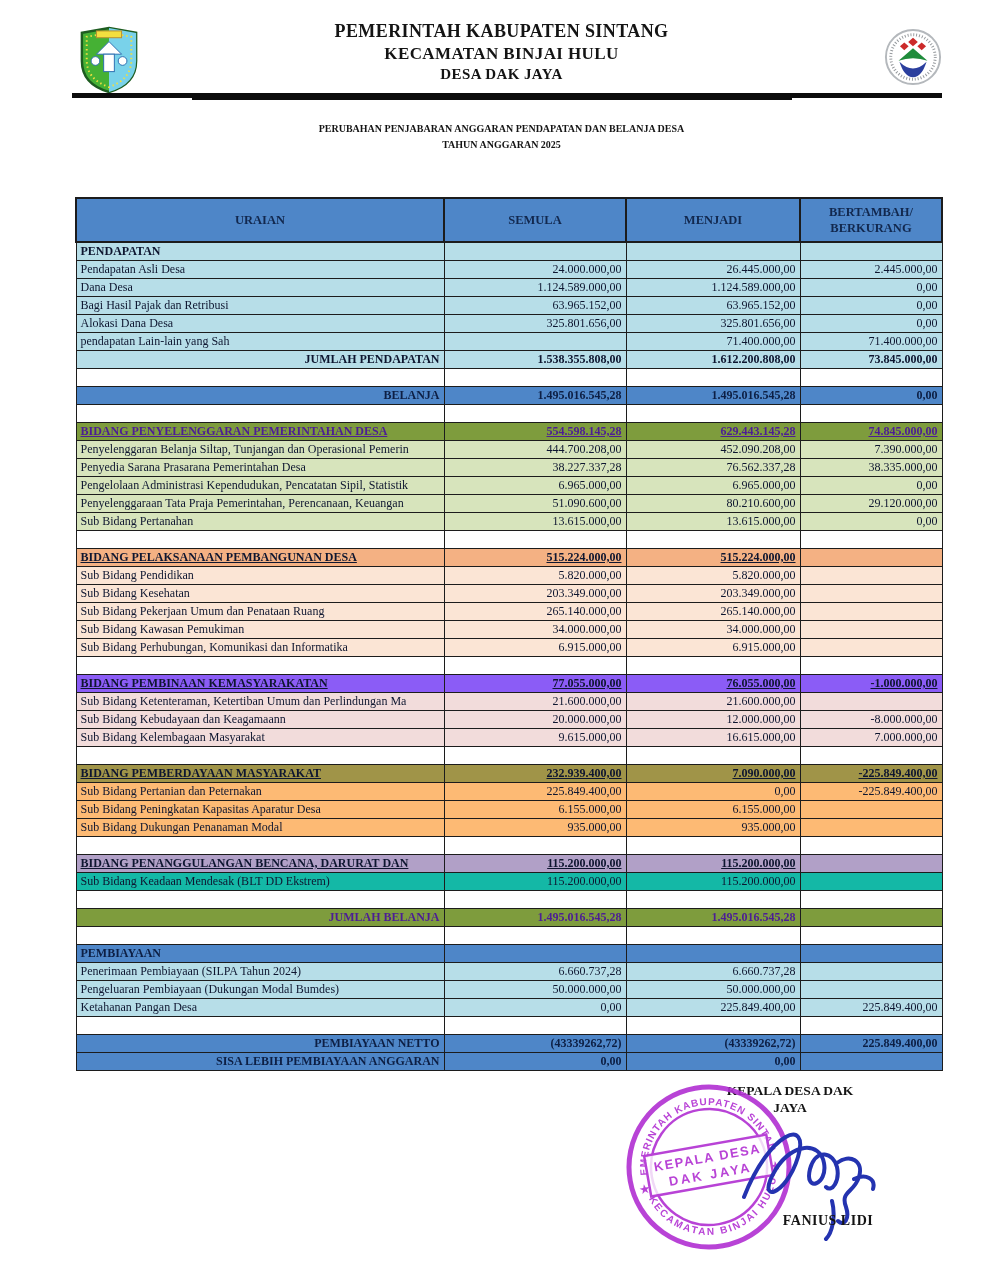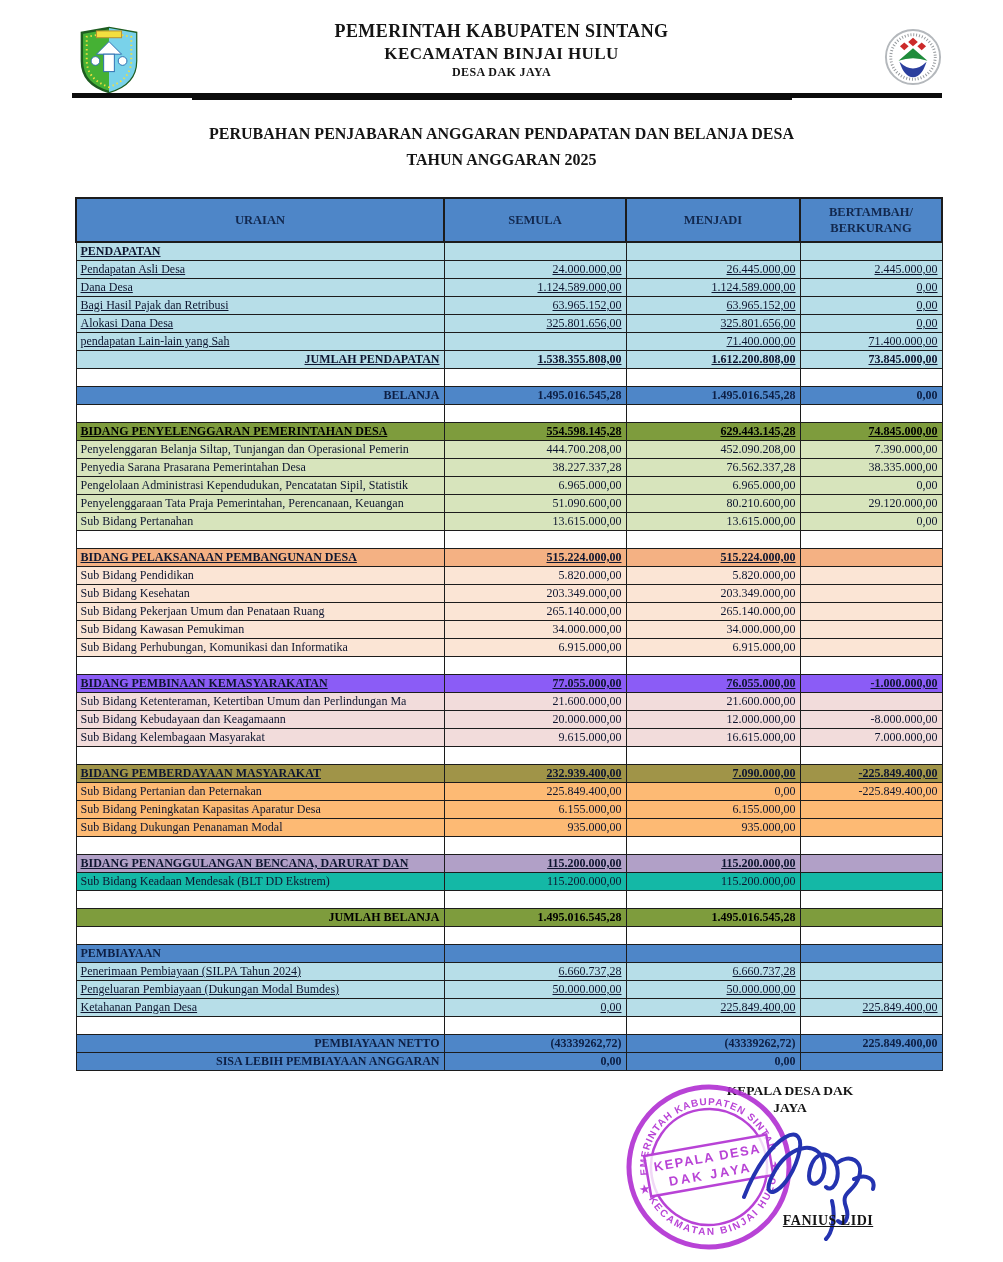--- a/index.html
+++ b/index.html
@@ -3,65 +3,65 @@
 <meta charset="utf-8">
 <style>
   html,body{margin:0;padding:0;background:#ffffff;}
   .page{position:relative;width:1003px;height:1262px;background:#ffffff;overflow:hidden;
         font-family:"Liberation Serif","DejaVu Serif",serif;color:#101526;}
 
   
   .lh-text{position:absolute;top:20px;left:0;width:100%;text-align:center;font-weight:bold;line-height:1.3;color:#141414;}
   .lh1{font-size:18px;letter-spacing:.4px;}
   .lh2{font-size:17px;letter-spacing:.4px;}
-  .lh3{font-size:12px;letter-spacing:.4px;}
+  .lh3{font-size:15px;letter-spacing:.4px;}
   .logo-left{position:absolute;left:78px;top:26px;}
   .logo-right{position:absolute;left:884px;top:28px;}
   .rule{position:absolute;top:93px;left:72px;width:870px;height:5px;background:#0c0c0c;}
   .rule:after{content:"";position:absolute;left:120px;top:3px;width:600px;height:4px;background:#0c0c0c;}
 
   .doc-title{position:absolute;top:121px;left:0;width:100%;text-align:center;font-weight:bold;
-             font-size:16px;line-height:1.6;color:#141414;}
+             font-size:10px;line-height:1.6;color:#141414;}
 
   
   table.budget{position:absolute;top:197px;left:75px;width:866px;border-collapse:collapse;table-layout:fixed;
                font-size:12px;color:#0e1630;}
   table.budget th,table.budget td{border:1.5px solid #1c1c1c;overflow:hidden;white-space:nowrap;
                padding:0 4px;height:17px;vertical-align:middle;}
   table.budget thead th{background:#4e86c8;color:#12284e;font-size:12.5px;font-weight:bold;
                height:42px;text-align:center;white-space:normal;line-height:1.3;border-width:2px;}
   td.num{text-align:right;}
   td.lab{text-align:left;}
   .bold td{font-weight:bold;}
   .tall td{height:26px;text-align:right;}
   .head td{height:19px;font-weight:bold;}
   .sechead td{font-weight:bold;text-decoration:underline;}
   .spacer td{border:none;height:14px;background:#ffffff;}
   .spacer td.num{border-top:none;border-bottom:none;border-left:1.5px solid #1c1c1c;border-right:1.5px solid #1c1c1c;}
 
   .bblue td{background:#4e86c8;color:#0d1f44;}
-  .lblue td{background:#b7dee8;text-decoration:underline;}
-  .ghead td{background:#7e9c3d;color:#000000;}
+  .lblue td{background:#b7dee8;}
+  .ghead td{background:#7e9c3d;color:#4c1d95;}
   .lgreen td{background:#d7e4bc;margin-top:12px;}
   .ohead td{background:#f4b183;}
   .lorange td{background:#fbe5d5;}
   .rhead td{background:#8b5cf6;}
   .lred td{background:#f2dcdb;}
   .khead td{background:#a09448;}
   .lkhaki td{background:#fdba74;}
   .phead td{background:#b1a0c7;}
   .lpurple td{background:#14b8a6;}
 
   
   .sig{position:absolute;left:660px;top:1083px;width:300px;height:175px;}
   .sig-title{width:260px;text-align:center;font-weight:bold;font-size:13.5px;line-height:1.25;color:#141414;}
   .stamp{position:absolute;left:-37px;top:-2px;}
   .scribble{position:absolute;left:76px;top:22px;}
   .sig-name{position:absolute;left:68px;top:130px;width:200px;text-align:center;font-weight:bold;
-            font-size:14px;text-decoration:underline;letter-spacing:.5px;color:#141414;}
+            font-size:14px;letter-spacing:.5px;color:#141414;}
   .stamp-txt{font-family:"Liberation Sans","DejaVu Sans",sans-serif;}
 </style>
 </head>
 <body>
 
 <div class="page">
 
   <svg class="logo-left" width="62" height="68" viewBox="0 0 64 70">
     <path d="M32,2 L60,7 V36 Q60,60 32,68 Q4,60 4,36 V7 Z" fill="#45b134" stroke="#1d5c20" stroke-width="2.5"></path>
     <path d="M32,2 L60,7 V36 Q60,60 32,68 Z" fill="#79d2ea"></path>

